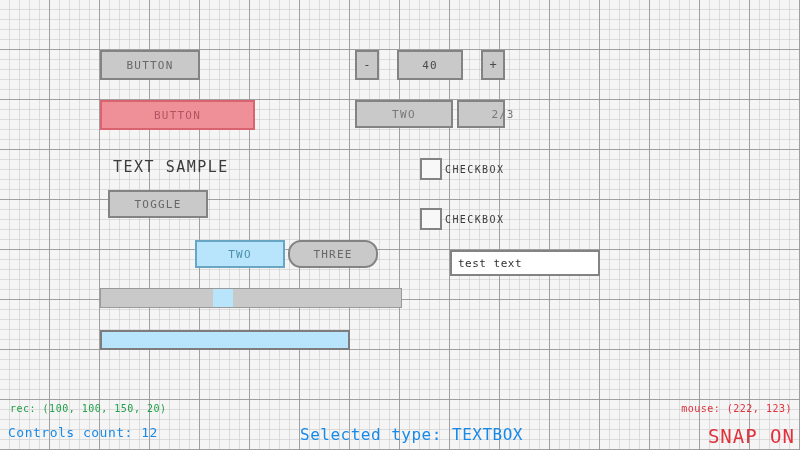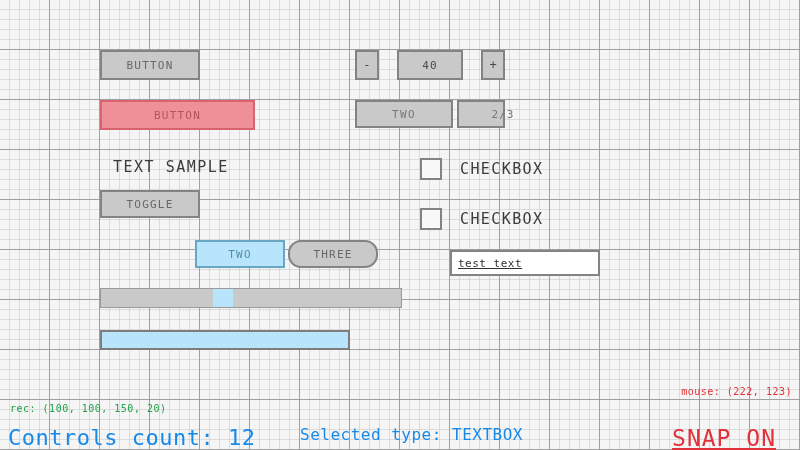--- a/index.html
+++ b/index.html
@@ -69,21 +69,21 @@
   #label-text-sample {
     left: 113px; top: 158px;
     font-size: 15px;
     letter-spacing: 1.5px;
     color: #3b3b3b;
     background: transparent;
     border: 0;
     display: block;
   }
 
-  #toggle-button { left: 100px; top: 190px; width: 100px; height: 28px; }
+  #toggle-button { left: 108px; top: 190px; width: 100px; height: 28px; }
 
   #toggle-one   { left: 100px; top: 240px; width: 90px;  height: 28px; }
   #toggle-two   { left: 195px; top: 240px; width: 90px;  height: 28px; }
   #toggle-three { left: 288px; top: 240px; width: 90px;  height: 28px; border-radius: 13px; }
 
   
   #slider {
     left: 100px; top: 288px; width: 302px; height: 20px;
     background: #c9c9c9;
     border: 1px solid #9a9a9a;
@@ -149,73 +149,71 @@
 
   
   .checkbox-row { display: flex; align-items: center; }
   .checkbox-box {
     width: 22px; height: 22px;
     background: #f8f8f8;
     border: 2px solid #838383;
     box-sizing: border-box;
   }
   .checkbox-label {
-    margin-left: 18px;
-    font-size: 15px;
+    margin-left: 3px;
+    font-size: 10px;
     letter-spacing: 1.4px;
     color: #3b3b3b;
   }
   #checkbox-1 { left: 420px; top: 158px; }
   #checkbox-2 { left: 420px; top: 208px; }
 
   
   #textbox {
     left: 450px; top: 250px; width: 150px; height: 26px;
     background: #ffffff;
     border: 2px solid #838383;
     box-sizing: border-box;
     display: flex; align-items: center;
     padding-left: 6px;
     font-size: 11px;
     letter-spacing: 0.5px;
     color: #2f2f2f;
-    text-decoration: underline;
   }
 
   
   #status-rec {
     left: 10px; top: 403px;
     font-size: 10px;
     color: #21a04a;
     letter-spacing: 0.5px;
   }
   #status-mouse {
-    right: 8px; top: 386px;
+    right: 8px; top: 403px;
     font-size: 10px;
     color: #e1323c;
     letter-spacing: 0.5px;
   }
   #status-count {
     left: 8px; top: 425px;
-    font-size: 22px;
+    font-size: 13px;
     color: #1789e8;
     letter-spacing: 0.5px;
   }
   #status-type {
     left: 300px; top: 425px;
     font-size: 16px;
     color: #1789e8;
     letter-spacing: 0.5px;
   }
   #status-snap {
-    right: 24px; top: 425px;
-    font-size: 23px;
+    right: 5px; top: 425px;
+    font-size: 19px;
     color: #e1323c;
     letter-spacing: 1px;
-    text-decoration: underline;
   }
 </style>
 </head>
 <body>
 
 <div id="app">
 
   <div class="ctl widget" id="button-default">BUTTON</div>
 
   <div class="ctl widget focused" id="button-focused">BUTTON</div>

